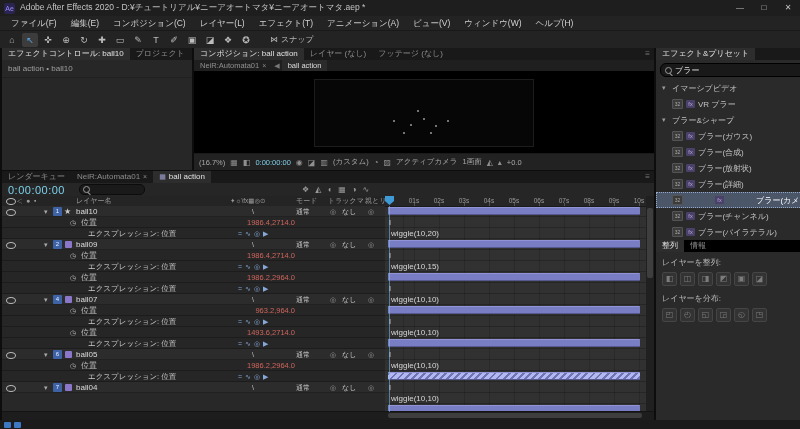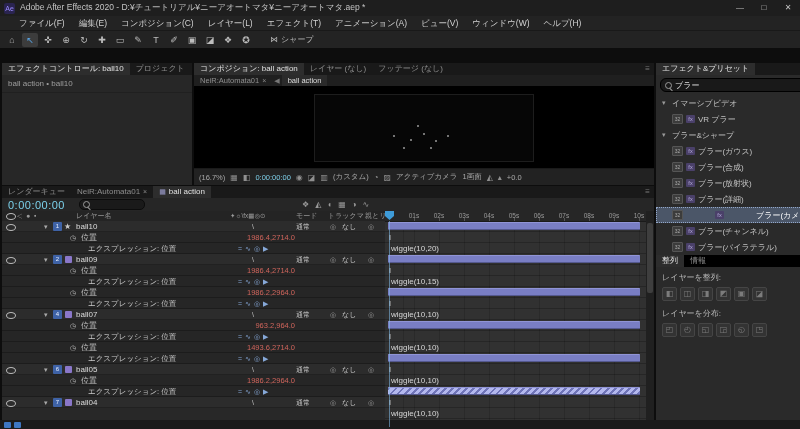--- a/index.html
+++ b/index.html
@@ -5,30 +5,30 @@
   html,body{margin:0;padding:0;}
   body{width:800px;height:429px;background:#0d0d0d;font-family:"Liberation Sans","DejaVu Sans",sans-serif;overflow:hidden;position:relative;-webkit-font-smoothing:antialiased;}
   .window{position:absolute;inset:0;}
   
   .titlebar{position:absolute;left:0;top:0;right:0;height:16px;background:#1e1e1e;display:flex;align-items:center;}
   .ae-badge{width:11px;height:11px;margin:0 5px 0 4px;background:#2a2450;color:#9b8cff;font-size:7px;line-height:11px;text-align:center;border-radius:2px;flex:none;}
   .title-text{font-size:8.5px;color:#c4c4c4;flex:1;white-space:nowrap;overflow:hidden;}
   .win-controls{display:flex;flex:none;}
   .win-btn{width:24px;text-align:center;font-size:8px;color:#c4c4c4;line-height:16px;}
   
-  .menubar{position:absolute;top:16px;height:14px;left:0;right:0;background:#232323;display:flex;align-items:center;padding-left:12px;}
+  .menubar{position:absolute;top:16px;height:14px;left:0;right:0;background:#232323;display:flex;align-items:center;padding-left:4px;}
   .menu-item{font-size:8.5px;color:#d2d2d2;padding:0 7px;line-height:14px;white-space:nowrap;}
   
   .toolbar{position:absolute;top:30px;height:17px;left:0;right:0;background:#232323;border-top:1px solid #191919;display:flex;align-items:center;padding-left:4px;}
   .tool-strip{display:flex;gap:2px;}
   .tool{width:16px;height:14px;font-size:9px;color:#bdbdbd;text-align:center;line-height:14px;border-radius:2px;}
   .tool.active{background:#3c3c3c;color:#5aa7e8;}
   .snap-wrap{margin-left:16px;display:flex;align-items:center;gap:3px;font-size:8px;color:#b5b5b5;}
   
-  .panel{position:absolute;background:#2a2a2a;overflow:hidden;margin-top:15px;}
+  .panel{position:absolute;background:#2a2a2a;overflow:hidden;}
   #p-effectcontrols{left:2px;top:48px;width:190px;height:122px;}
   #p-comp{left:194px;top:48px;width:460px;height:122px;}
   #p-right{left:656px;top:48px;width:166px;height:372px;}
   #p-timeline{left:2px;top:171px;width:652px;height:249px;}
   .tabbar{height:12px;background:#191919;display:flex;align-items:stretch;font-size:8px;color:#8d8d8d;overflow:hidden;}
   .tab{padding:0 6px;line-height:12px;white-space:nowrap;display:flex;align-items:center;gap:3px;}
   .tab.active{background:#2d2d2d;color:#e0e0e0;}
   .tabx{color:#8a8a8a;font-size:7px;}
   .tabico{color:#9a9ac8;font-size:7px;}
   .menu-glyph{margin-left:auto;padding:0 4px;line-height:12px;color:#777;}
@@ -158,21 +158,21 @@
         <span class="tool">✎</span>
         <span class="tool">T</span>
         <span class="tool">✐</span>
         <span class="tool">▣</span>
         <span class="tool">◪</span>
         <span class="tool">❖</span>
         <span class="tool">✪</span>
       </span>
     <span class="snap-wrap">
       <span>⋈</span>
-      <span>シャープ</span>
+      <span>スナップ</span>
     </span>
   </div>
 
   <div class="panel" id="p-effectcontrols">
     <div class="tabbar">
       <span class="tab active">エフェクトコントロール: ball10</span>
       <span class="tab">プロジェクト</span>
       <span class="menu-glyph">≡</span>
     </div>
     <div class="ec-body">

